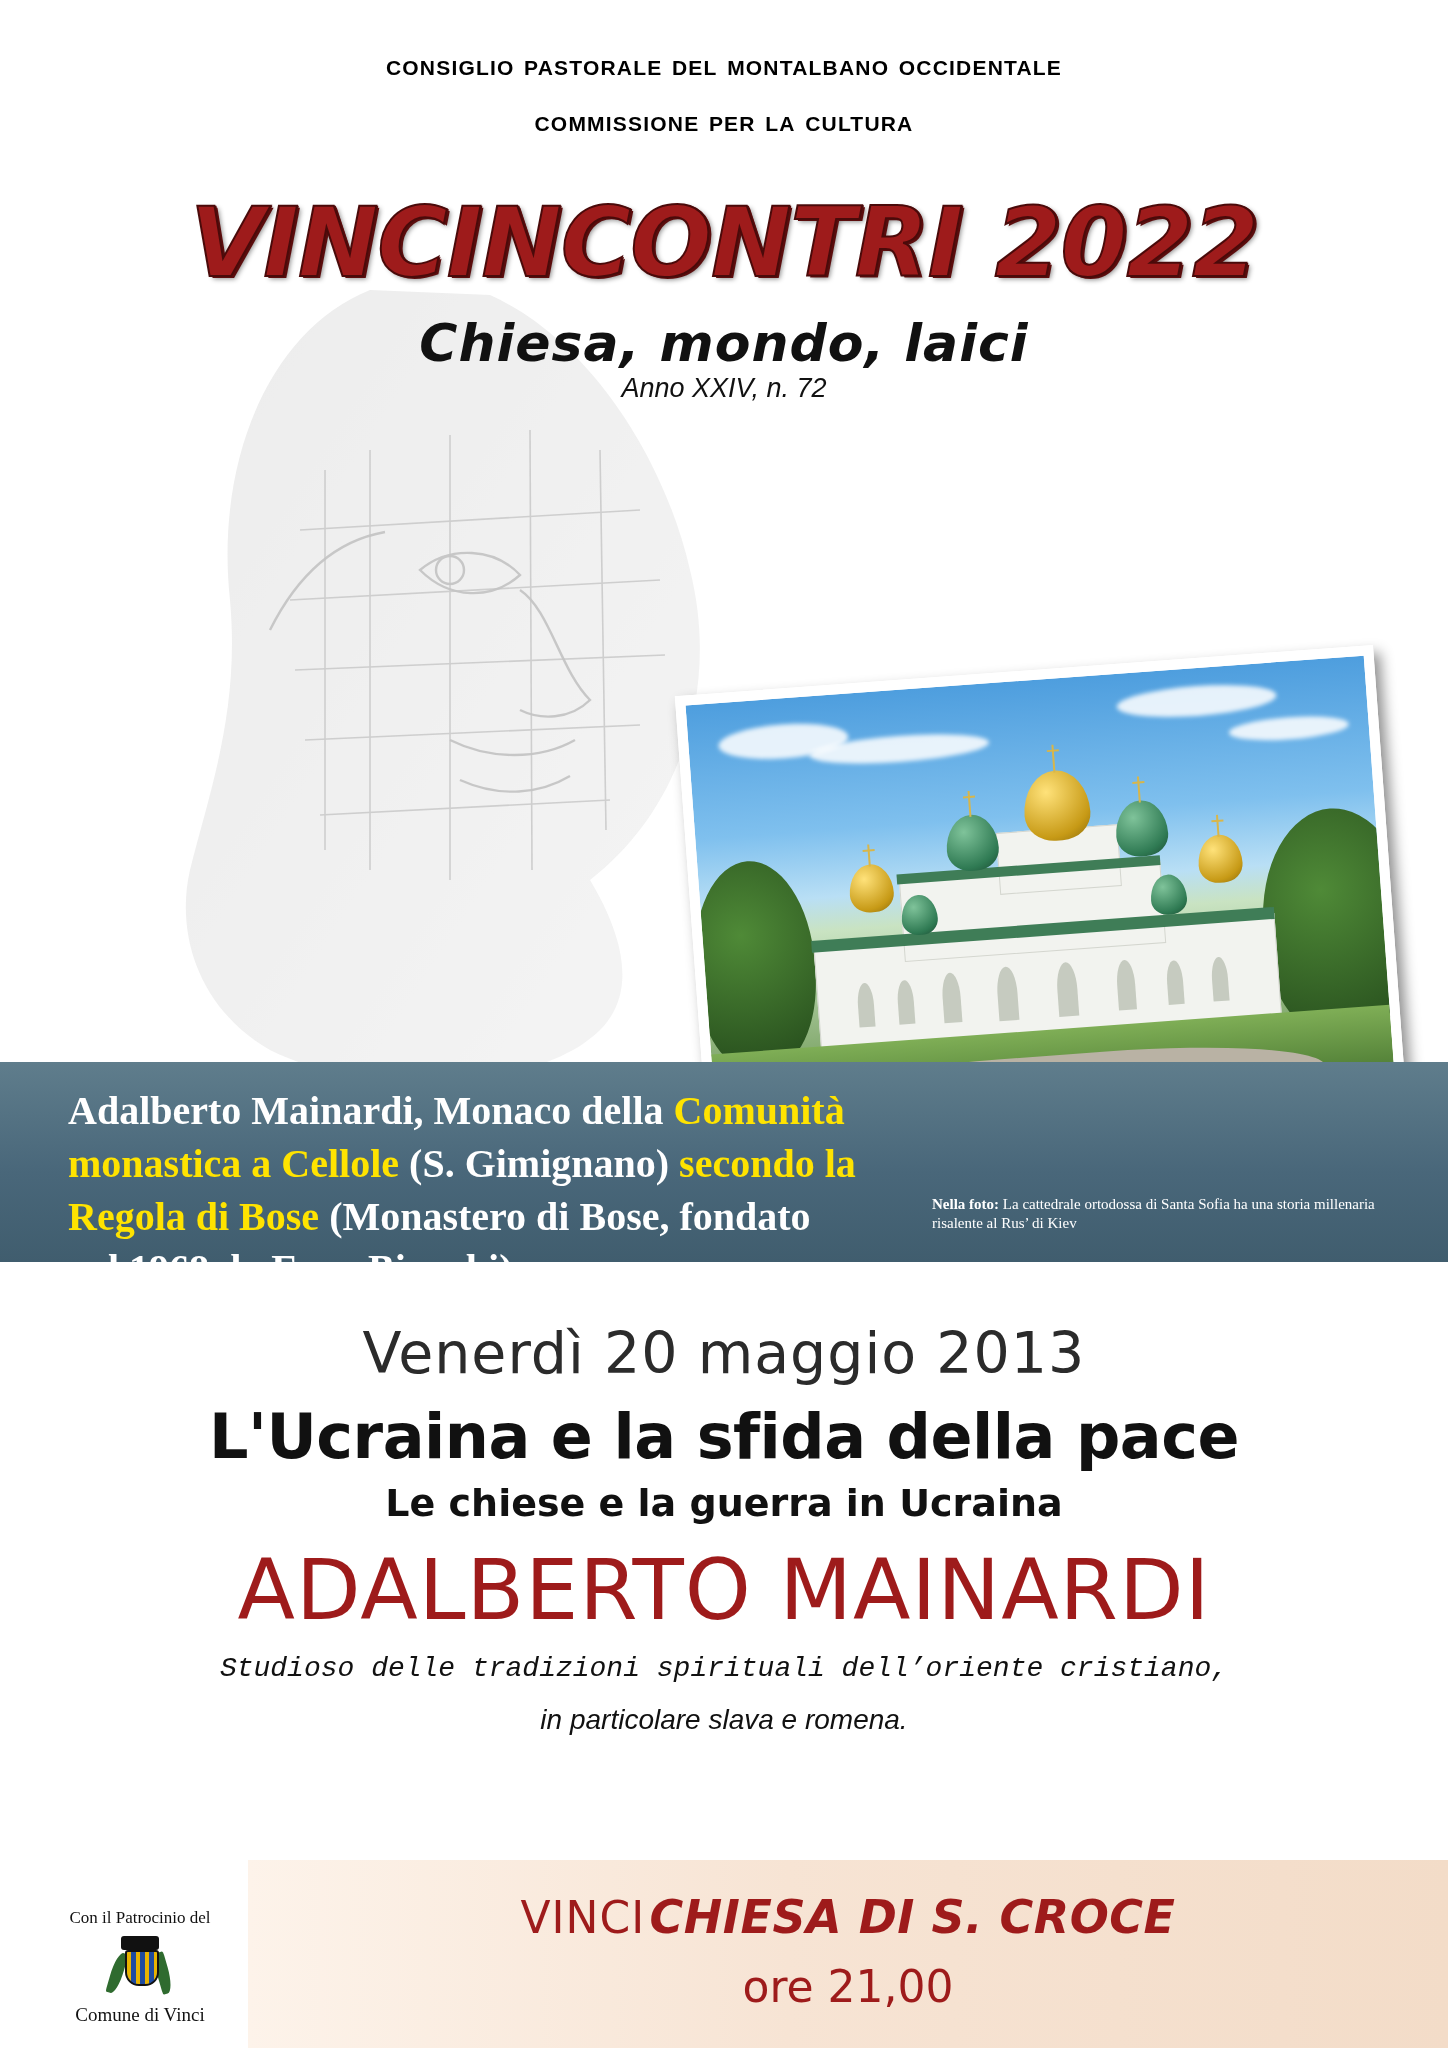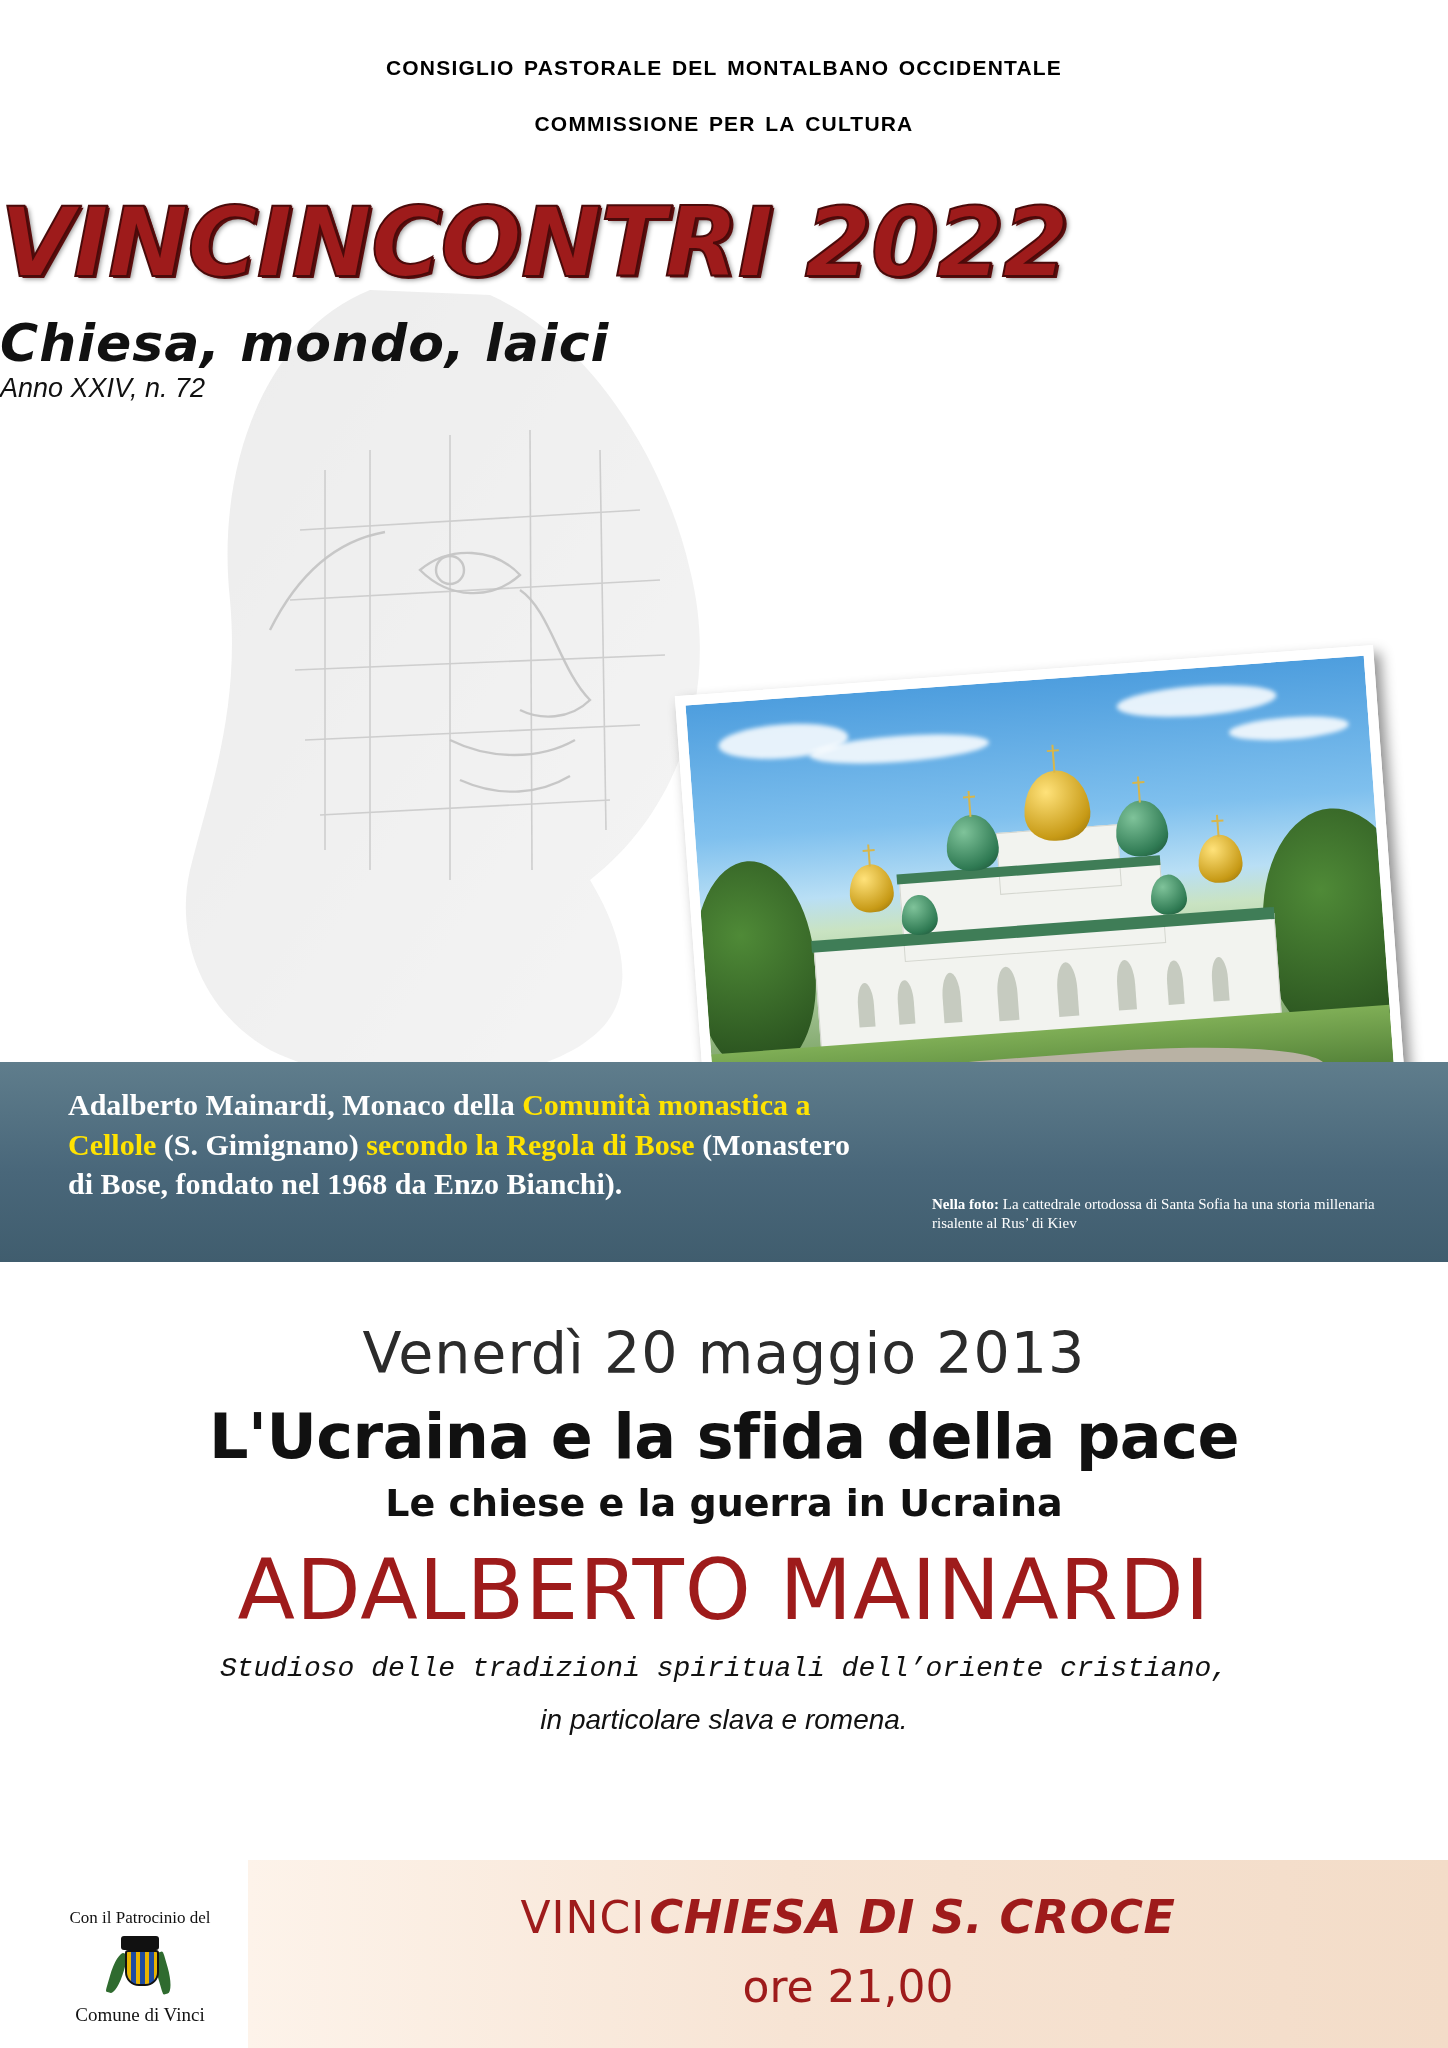--- a/index.html
+++ b/index.html
@@ -58,21 +58,21 @@
     filter: grayscale(100%);
     pointer-events: none;
   }
 
   
   .title-wrap {
     position: absolute;
     top: 195px;
     left: 0;
     width: 100%;
-    text-align: left;
+    text-align: center;
   }
   .main-title {
     font-family: "DejaVu Sans", sans-serif;
     font-size: 96px;
     font-weight: bold;
     font-style: italic;
     letter-spacing: -1px;
     color: #9e1b1b;
     text-shadow:
        2px 0 0 #5b0d0d,
@@ -187,21 +187,21 @@
     height: 200px;
     background: linear-gradient(180deg, #5f7d8c 0%, #49677a 55%, #405d6e 100%);
   }
   .band-text {
     position: absolute;
     left: 68px;
     top: 1085px;
     width: 790px;
     font-family: "Liberation Serif", serif;
     font-weight: bold;
-    font-size: 30px;
+    font-size: 40px;
     line-height: 1.32;
     color: #ffffff;
   }
   .hl { color: #ffe300; }
   .band-caption {
     position: absolute;
     right: 46px;
     top: 1195px;
     width: 470px;
     text-align: left;

